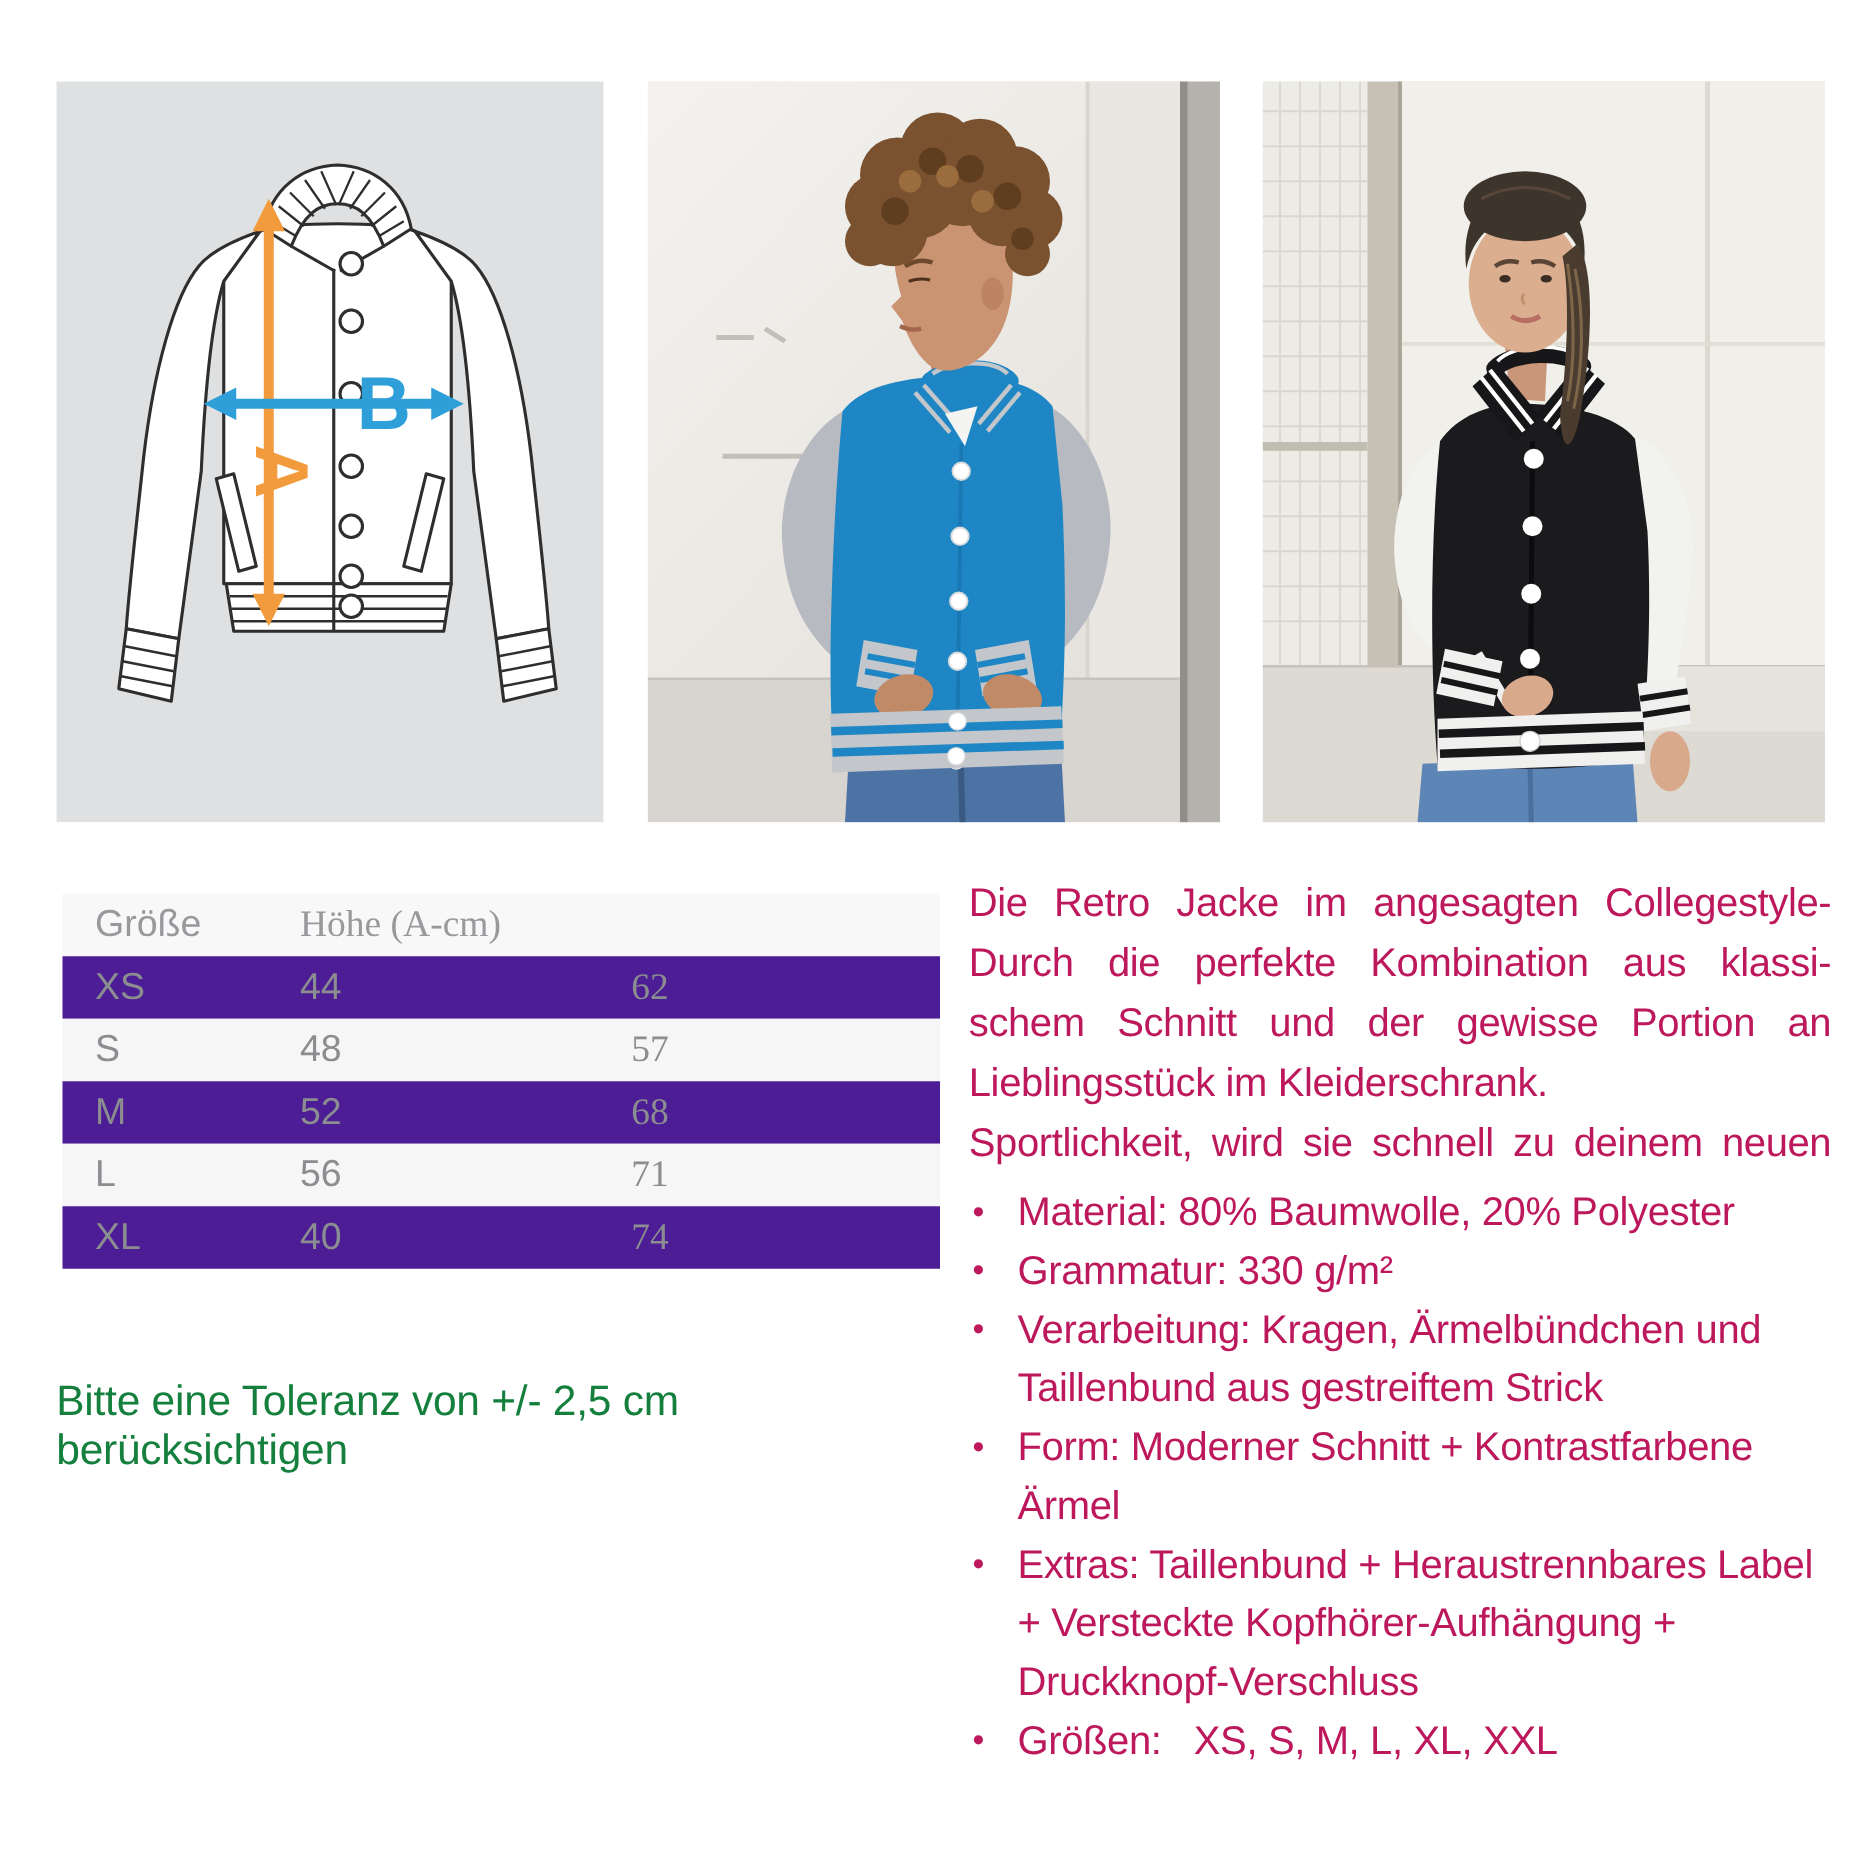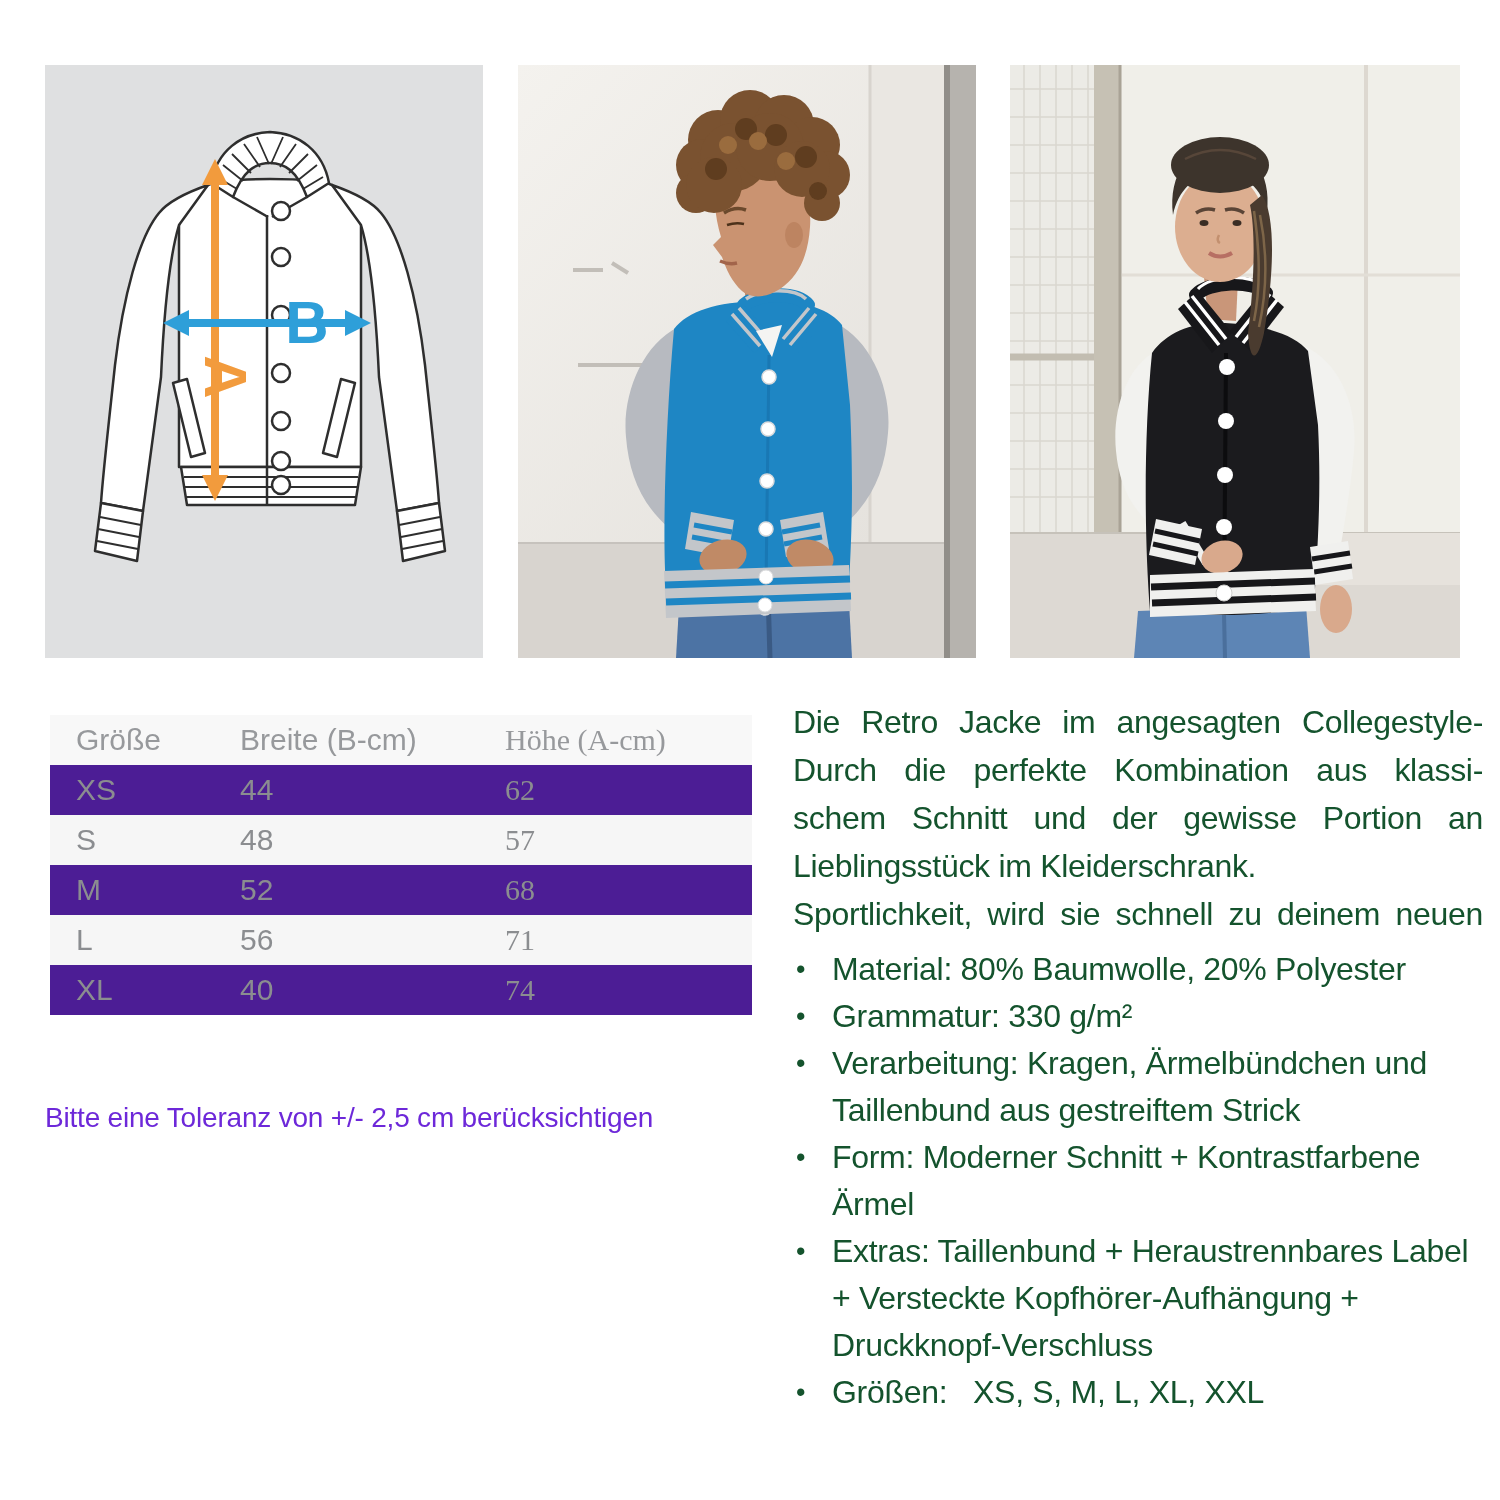--- a/index.html
+++ b/index.html
@@ -14,26 +14,26 @@
   
   .size-table{position:absolute;left:50px;top:715px;width:702px;font-size:30px;color:#8b8d90;}
   .trow{display:flex;height:50px;align-items:center;}
   .trow.head{background:#f8f8f8;color:#97999c;}
   .trow.odd{background:#4c1d95;}
   .trow.even{background:#f6f6f6;}
   .c1{width:190px;padding-left:26px;box-sizing:border-box;}
   .c2{width:265px;}
   .c3{flex:1;font-family:Liberation Serif, serif;}
 
-  .tolerance{position:absolute;left:45px;top:1102px;width:720px;font-size:28px;
-             letter-spacing:-0.2px;color:#6d28d9;}
+  .tolerance{position:absolute;left:45px;top:1102px;width:720px;font-size:34px;
+             letter-spacing:-0.2px;color:#15803d;}
 
   
   .desc{position:absolute;left:775px;top:698px;width:690px;font-size:32px;
-        letter-spacing:-0.3px;color:#14532d;margin-left:18px;}
+        letter-spacing:-0.3px;color:#be185d;}
   .para-line{line-height:48px;text-align:justify;text-align-last:justify;white-space:nowrap;}
   .para-line.last{text-align-last:left;}
   .bullets{margin:8px 0 0 0;padding:0;list-style:none;}
   .bullets li{display:flex;line-height:47px;}
   .bullets .dot{width:36px;flex:0 0 36px;padding-left:3px;font-size:27px;}
   .bullets .btxt{flex:1;white-space:pre-wrap;}
 </style>
 </head>
 <body>
 
@@ -267,21 +267,20 @@
         <path d="M252,130 C266,150 264,210 254,268 C248,296 240,300 238,268 C244,220 246,168 240,140 Z" fill="#4a3b2f"></path>
         <path d="M250,150 C258,190 256,230 249,262 M244,146 C250,186 250,226 244,256" stroke="#7d6548" stroke-width="2.5" fill="none"></path>
         <path d="M175,94 Q210,76 246,94" stroke="#574639" stroke-width="2.5" fill="none"></path>
       </g>
     </svg>
   </div>
 
   <div class="size-table">
     <div class="trow head">
       <div class="c1">Größe</div>
-      <div class="c2">Breite (B-cm)</div>
       <div class="c3">Höhe (A-cm)</div>
     </div>
     <div class="trow odd">
       <div class="c1">XS</div>
       <div class="c2">44</div>
       <div class="c3">62</div>
     </div>
     <div class="trow even">
       <div class="c1">S</div>
       <div class="c2">48</div>

